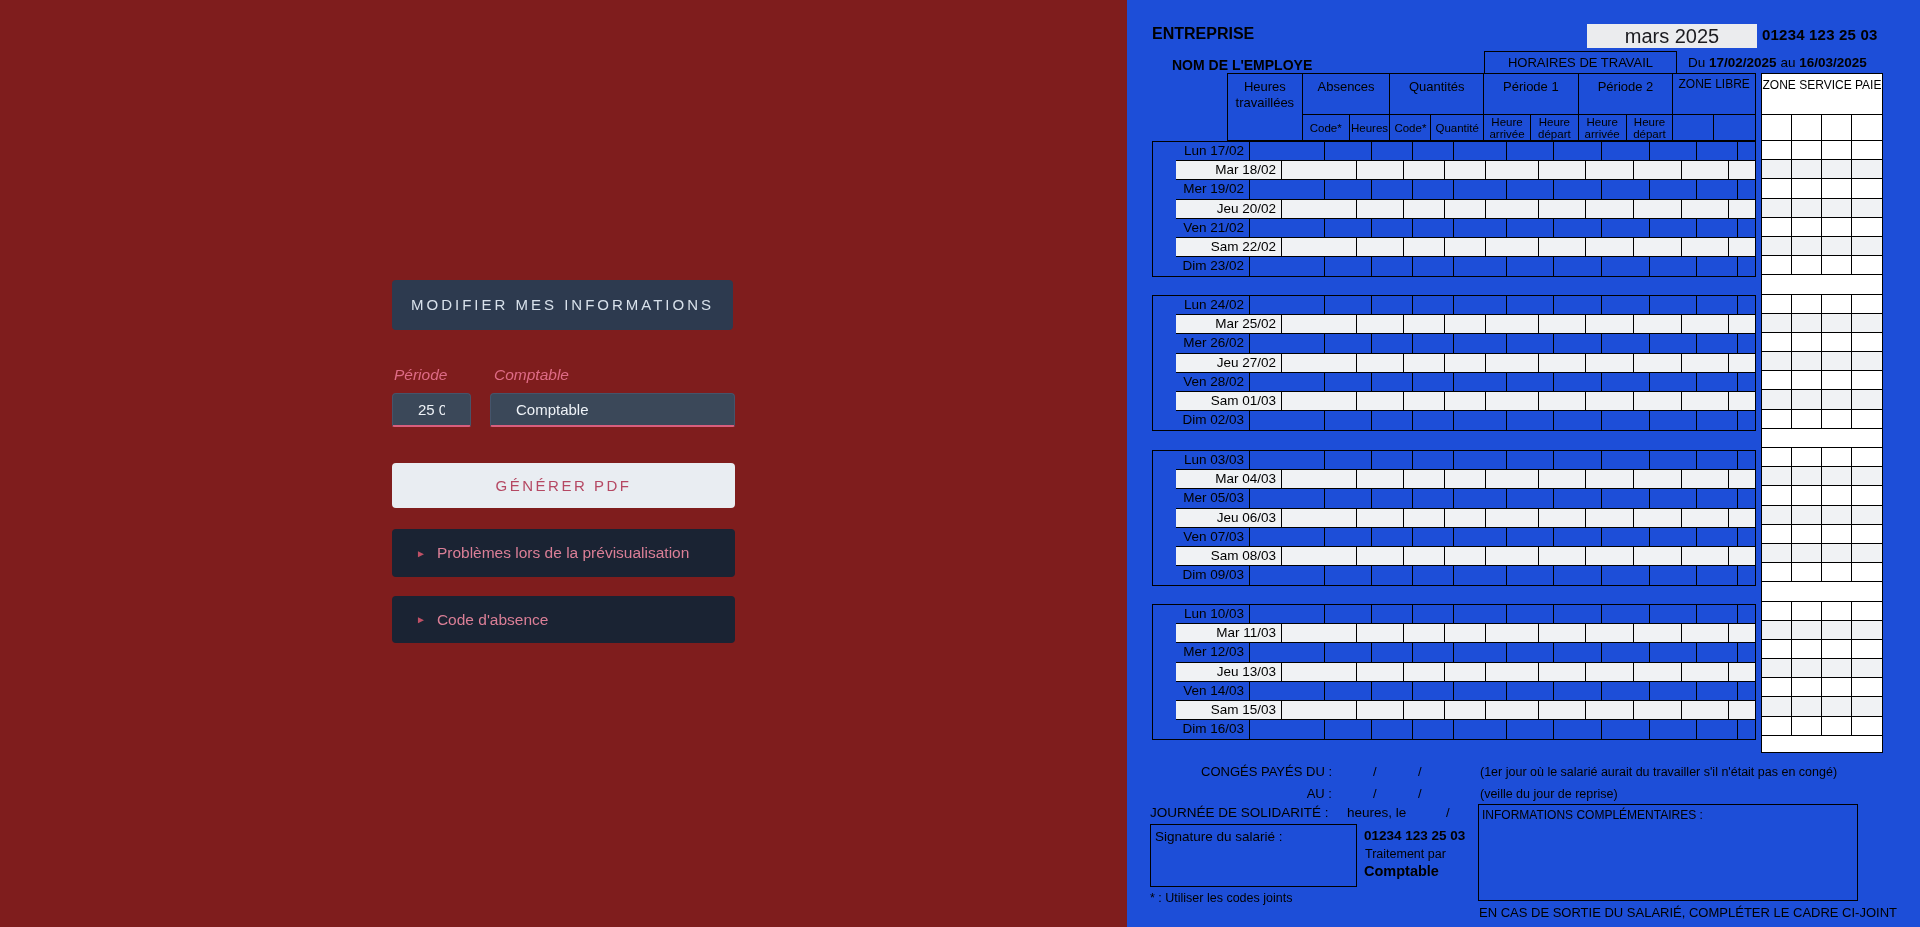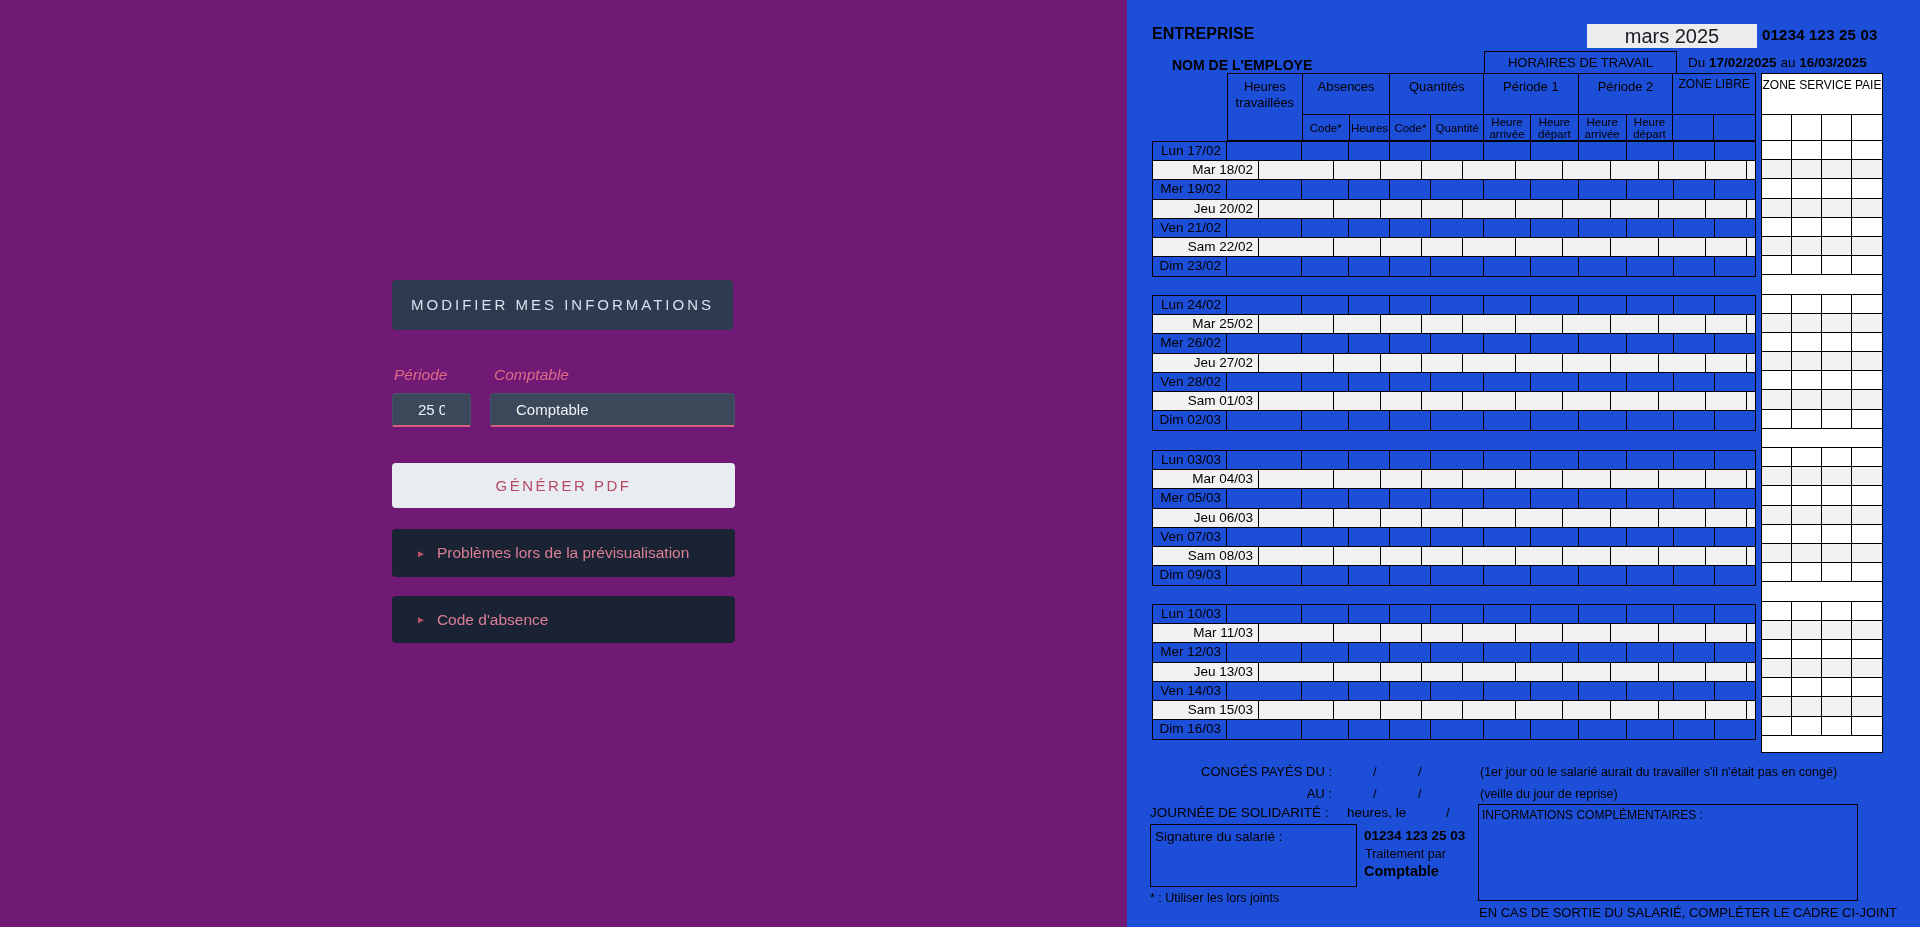--- a/index.html
+++ b/index.html
@@ -1,20 +1,20 @@
 <!DOCTYPE html>
 <html><head>
 <meta charset="utf-8">
 <style>
   * { margin:0; padding:0; box-sizing:border-box; }
   html,body { width:1920px; height:927px; overflow:hidden; }
   body { position:relative; background:#0D1625; font-family:"Liberation Sans", sans-serif; }
 
   
-  .left-panel { position:absolute; left:0; top:0; width:1127px; height:927px; background:#701a75; }
+  .left-panel { position:absolute; left:0; top:0; width:1127px; height:927px; background:#7f1d1d; }
 
   .btn-modify {
     position:absolute; left:392px; top:280px; width:341px; height:50px;
     background:#2D3A4F; color:#D8E1EB; border:none; border-radius:4px;
     font-family:"Liberation Sans",sans-serif; font-size:15px; letter-spacing:3px;
     text-align:center; line-height:50px; cursor:pointer;
   }
   .field-label {
     position:absolute; top:366px; font-style:italic; font-size:15.5px; color:#DF6B86;
   }
@@ -65,21 +65,21 @@
   .h-top { height:41px; text-align:center; font-size:13px; padding-top:5px; border-bottom:1px solid #000; }
   .h-top.zl { font-size:12px; padding-top:3px; }
   .h-sub { display:flex; flex:1; }
   .h-sub > div { border-right:1px solid #000; display:flex; align-items:center; justify-content:center;
                  text-align:center; font-size:11.5px; line-height:12px; }
   .h-sub > div:last-child { border-right:none; }
 
   
   .week-block { position:absolute; left:25px; width:604px; border:1px solid #000; }
   .trow { display:grid; grid-template-columns:74px 75px 47px 41px 41px 53px 47px 48px 48px 47px 41px auto;
-          height:19.2px; }
+          height:19.2px;margin-left:23px; }
   .week-block .trow { border-bottom:1px solid #000; }
   .week-block .trow:last-child { border-bottom:none; }
   .trow.stripe { background:#F0F2F4;padding-left:32px; }
   .trow .cell { border-right:1px solid #000; }
   .trow .cell:last-child { border-right:none; }
   .trow .date { font-size:13.5px; line-height:18.2px; text-align:right; padding-right:5px; white-space:nowrap; }
 
   
   .zsp-block { position:absolute; left:634px; top:73px; width:122px; border:1px solid #000; background:#fff; }
   .zsp-title { height:41px; border-bottom:1px solid #000; text-align:center; font-size:12px; padding-top:4px; }
@@ -787,15 +787,15 @@
   <div class="abs t-heures-le">heures, le</div>
   <div class="abs slash-c">/</div>
 
   <div class="abs info-box">INFORMATIONS COMPLÉMENTAIRES :</div>
 
   <div class="abs sig-box">Signature du salarié :</div>
 
   <div class="abs t-phone2">01234 123 25 03</div>
   <div class="abs t-traitement">Traitement par</div>
   <div class="abs t-comptable">Comptable</div>
-  <div class="abs t-codes-note">* : Utiliser les lors joints</div>
+  <div class="abs t-codes-note">* : Utiliser les codes joints</div>
   <div class="abs t-sortie">EN CAS DE SORTIE DU SALARIÉ, COMPLÉTER LE CADRE CI-JOINT</div>
 </div>
 
 </body></html>

